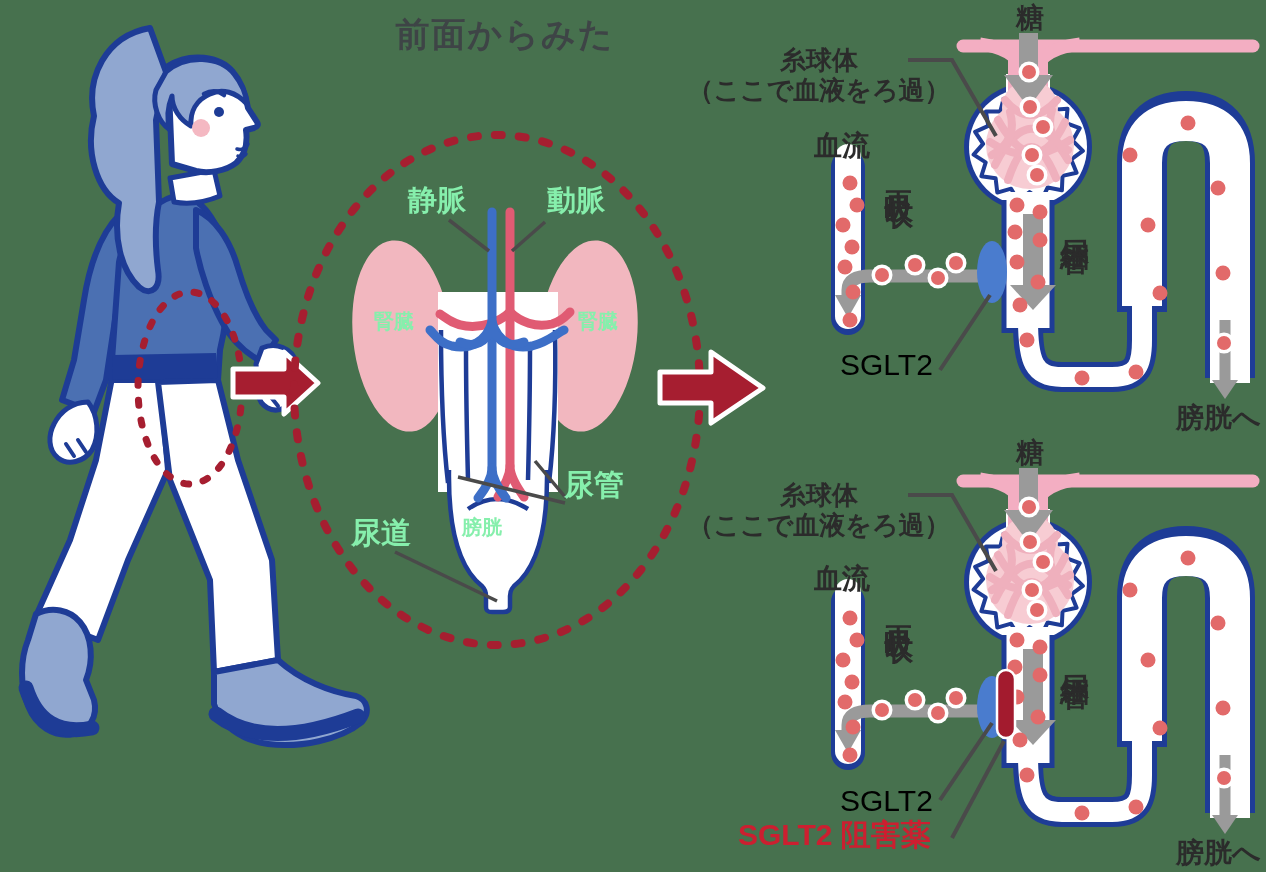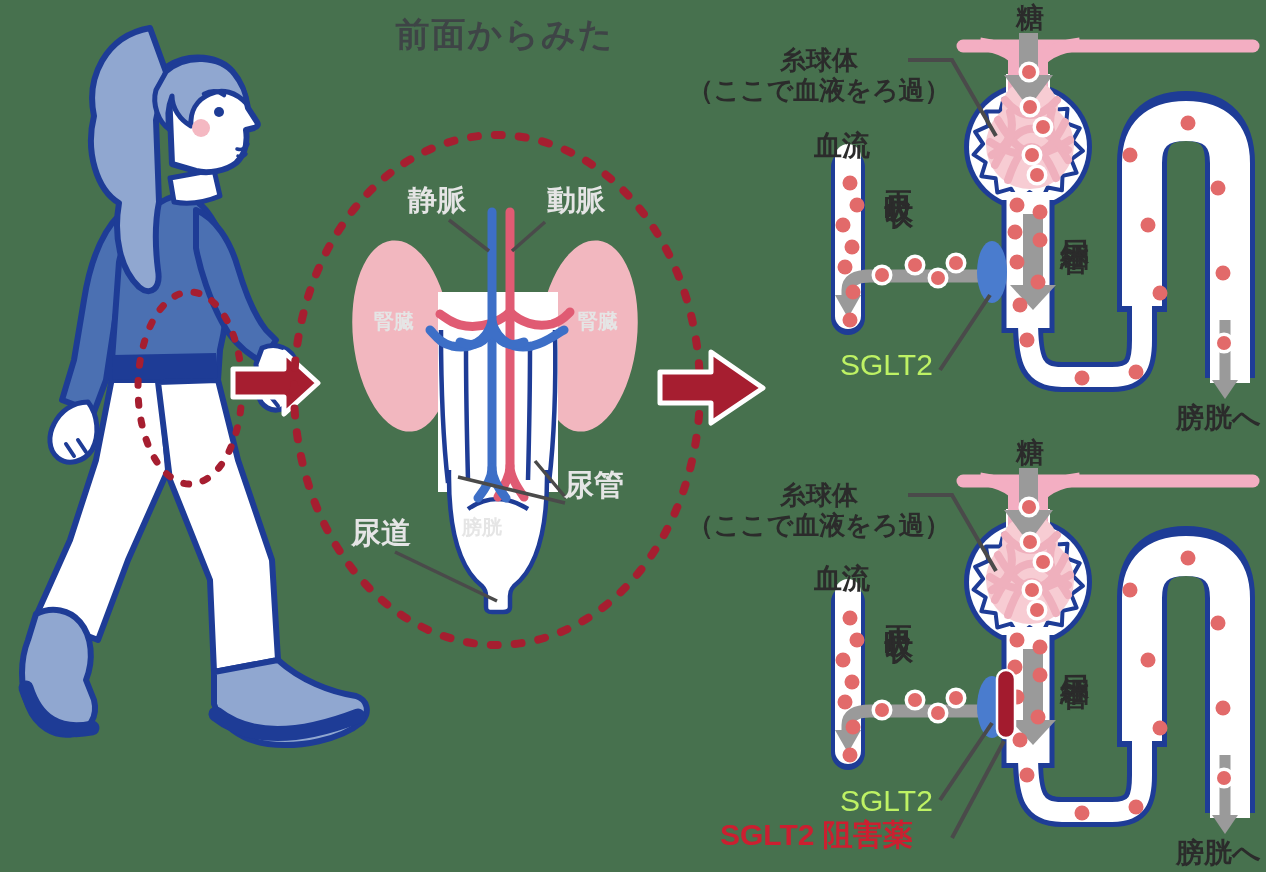--- a/index.html
+++ b/index.html
@@ -1,24 +1,24 @@
 <!DOCTYPE html>
 <html><head>
 <meta charset="utf-8">
 <style>
   html,body{margin:0;padding:0;}
   #stage{position:relative;width:1266px;height:872px;background:#47714E;overflow:hidden;
          font-family:"Liberation Sans","DejaVu Sans",sans-serif;}
   #art{position:absolute;left:0;top:0;}
-  .lbl{position:absolute;color:#e5e5e5;font-weight:700;white-space:nowrap;line-height:1.15;}
+  .lbl{position:absolute;color:#86efac;font-weight:700;white-space:nowrap;line-height:1.15;}
   .lbl.center{text-align:center;}
   .vert{writing-mode:vertical-rl;text-orientation:upright;letter-spacing:4px;}
   .title{font-size:34px;letter-spacing:2px;line-height:1.32;text-align:center;color:#3E4446;}
   .fs28{font-size:28px;} .fs29{font-size:29px;} .fs30{font-size:30px;} .fs31{font-size:20px;}
-  .sglt2-label{font-size:30px;font-weight:400;color:#bef264;}
+  .sglt2-label{font-size:30px;font-weight:400;color:#000000;}
   .inhibitor-label{font-size:30px;font-weight:700;color:#CC1F30;}
   .dark{color:#2B2B2B;}
 </style>
 </head>
 <body>
 
 <div id="stage">
 
 <svg id="art" width="1266" height="872" viewBox="0 0 1266 872">
   <defs>
@@ -267,16 +267,16 @@
 
   <div class="lbl fs28 center dark" style="left:1002px;top:437px;width:56px;">糖</div>
   <div class="lbl center dark" style="left:686px;top:481px;width:266px;font-size:26px;">
     <div>糸球体</div>
     <div>（ここで血液をろ過）</div>
   </div>
   <div class="lbl fs28 dark" style="left:814px;top:563px;">血流</div>
   <div class="lbl fs29 vert dark" style="left:882px;top:603px;">再吸収</div>
   <div class="lbl fs29 vert dark" style="left:1058px;top:651px;">尿細管</div>
   <div class="lbl sglt2-label" style="left:840px;top:784px;">SGLT2</div>
-  <div class="lbl inhibitor-label" style="left:720px;top:818px;">SGLT2 阻害薬</div>
+  <div class="lbl inhibitor-label" style="left:738px;top:818px;">SGLT2 阻害薬</div>
   <div class="lbl fs28 dark" style="left:1176px;top:837px;">膀胱へ</div>
 
 </div>
 
 </body></html>

